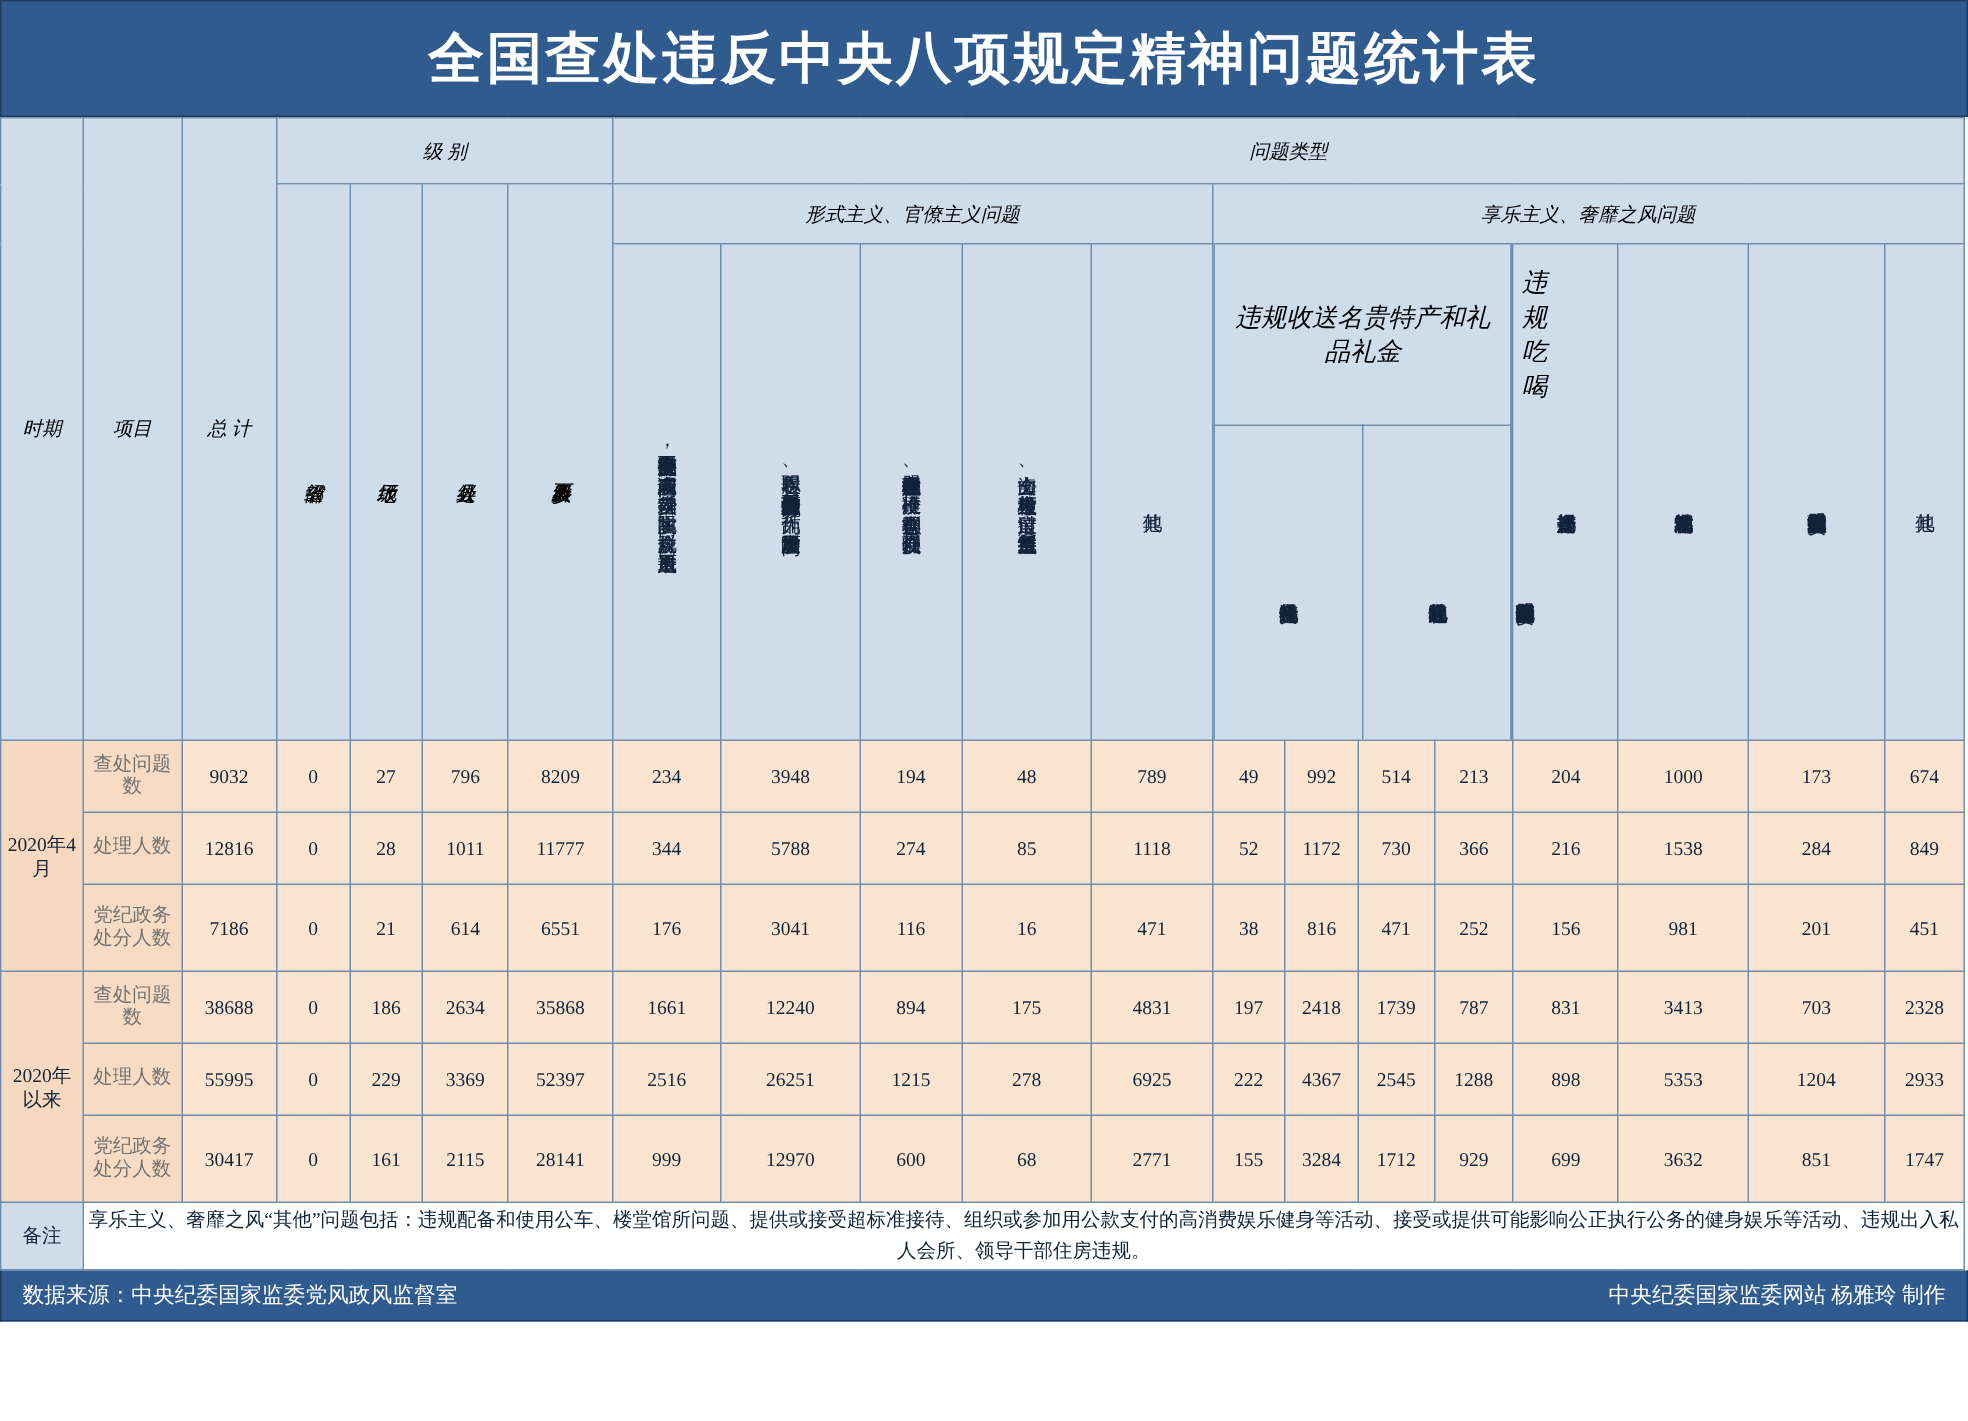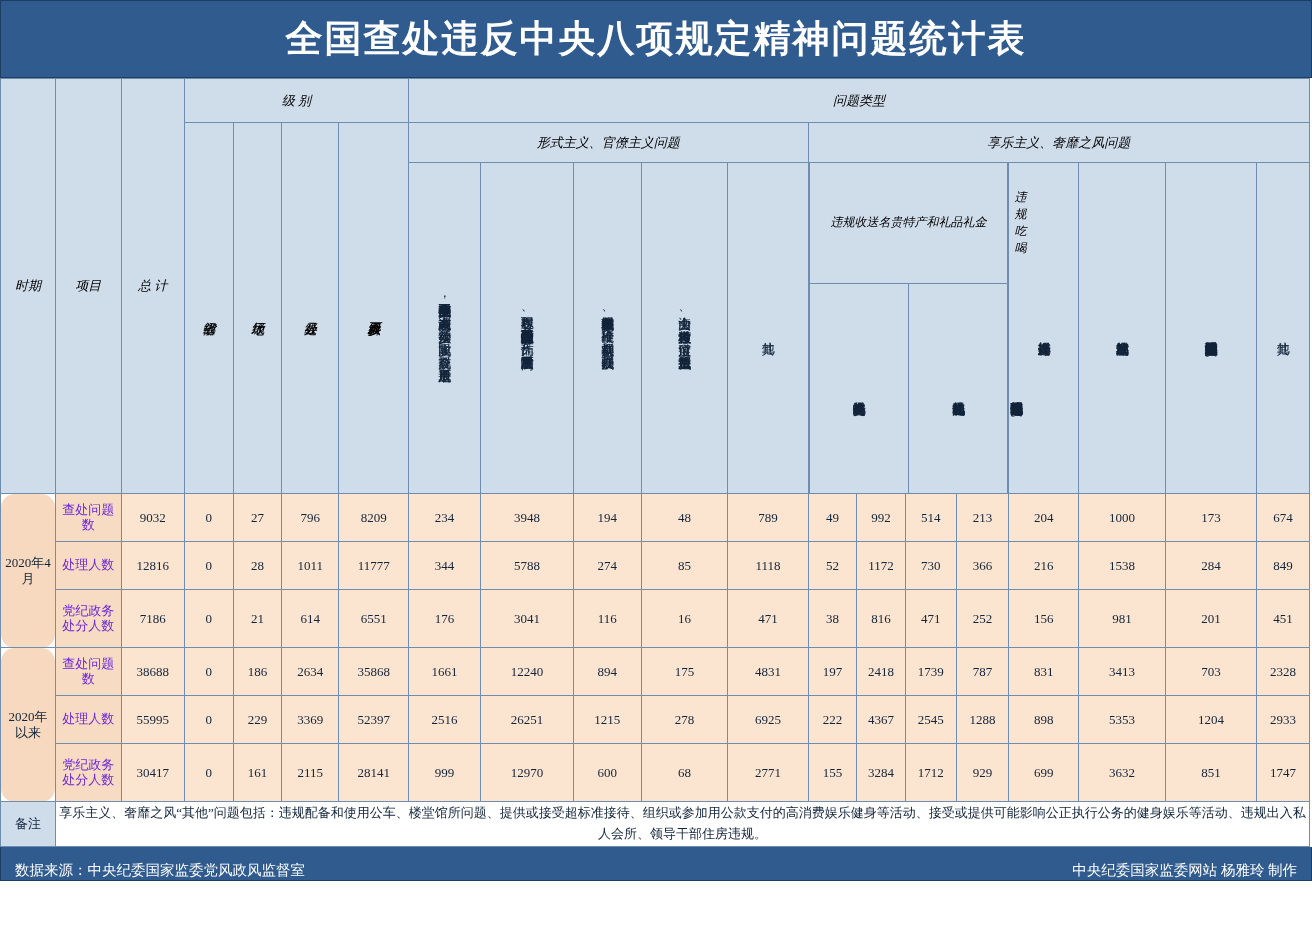--- a/index.html
+++ b/index.html
@@ -55,21 +55,21 @@
   }
   .hdr {
     background: #cfdcea;
     color: #000000;
     font-size: 14px;
     font-family: "Liberation Serif", serif;
     font-weight: bold;
     font-style: italic;
   }
   .hdr.small {
-    font-size: 12px;
+    font-size: 17px;
     margin-left: 35px;
   }
   
   .vert {
     background: #cfdcea;
     color: #12243a;
     font-family: "Liberation Serif", serif;
     font-weight: bold;
     font-size: 12.5px;
     height: 330px;
@@ -83,40 +83,39 @@
     max-height: 322px;
     display: inline-block;
     white-space: normal;
   }
   .vert .vtxt.tall {
     max-height: 322px;
   }
   
   .rowlabel {
     background: #f6d9be;
-    font-family: Liberation Sans, sans-serif;
+    font-family: Liberation Mono, monospace;
     font-size: 13px;
     font-weight: bold;
-    color: #6d28d9;
+    color: #737373;
     line-height: 1.15;
   }
   .datacell {
     background: #fbe5d0;
     font-family: "Liberation Serif", serif;
     font-size: 14px;
     color: #12243a;
   }
   .periodcell {
     background: #f6d9be;
     font-family: "Liberation Serif", serif;
     font-size: 14px;
     font-weight: bold;
     color: #12243a;
     line-height: 1.2;
-    border-radius: 14px;
   }
   tr.group-a .datacell, tr.group-a .rowlabel { background: #fbe5d0; }
   tr.group-a .rowlabel { background: #f7dcc3; }
   
   .thick-top td { border-top: 2px solid #3c5f86; }
   
   .remark-label {
     background: #cfdcea;
     font-family: "Liberation Serif", serif;
     font-weight: bold;
@@ -132,21 +131,21 @@
     color: #12243a;
     padding: 6px 10px 6px 14px;
     border-radius: 10px;
   }
   
   .footer {
     height: 34px;
     background: #2f5b8f;
     color: #ffffff;
     display: flex;
-    align-items: flex-end;
+    align-items: center;
     justify-content: space-between;
     padding: 0 14px;
     box-sizing: border-box;
     font-family: "Liberation Serif", serif;
     font-size: 14.5px;
     border: 1px solid #1d3d63;
     border-top: none;
     gap: 43px;
   }
 </style>

